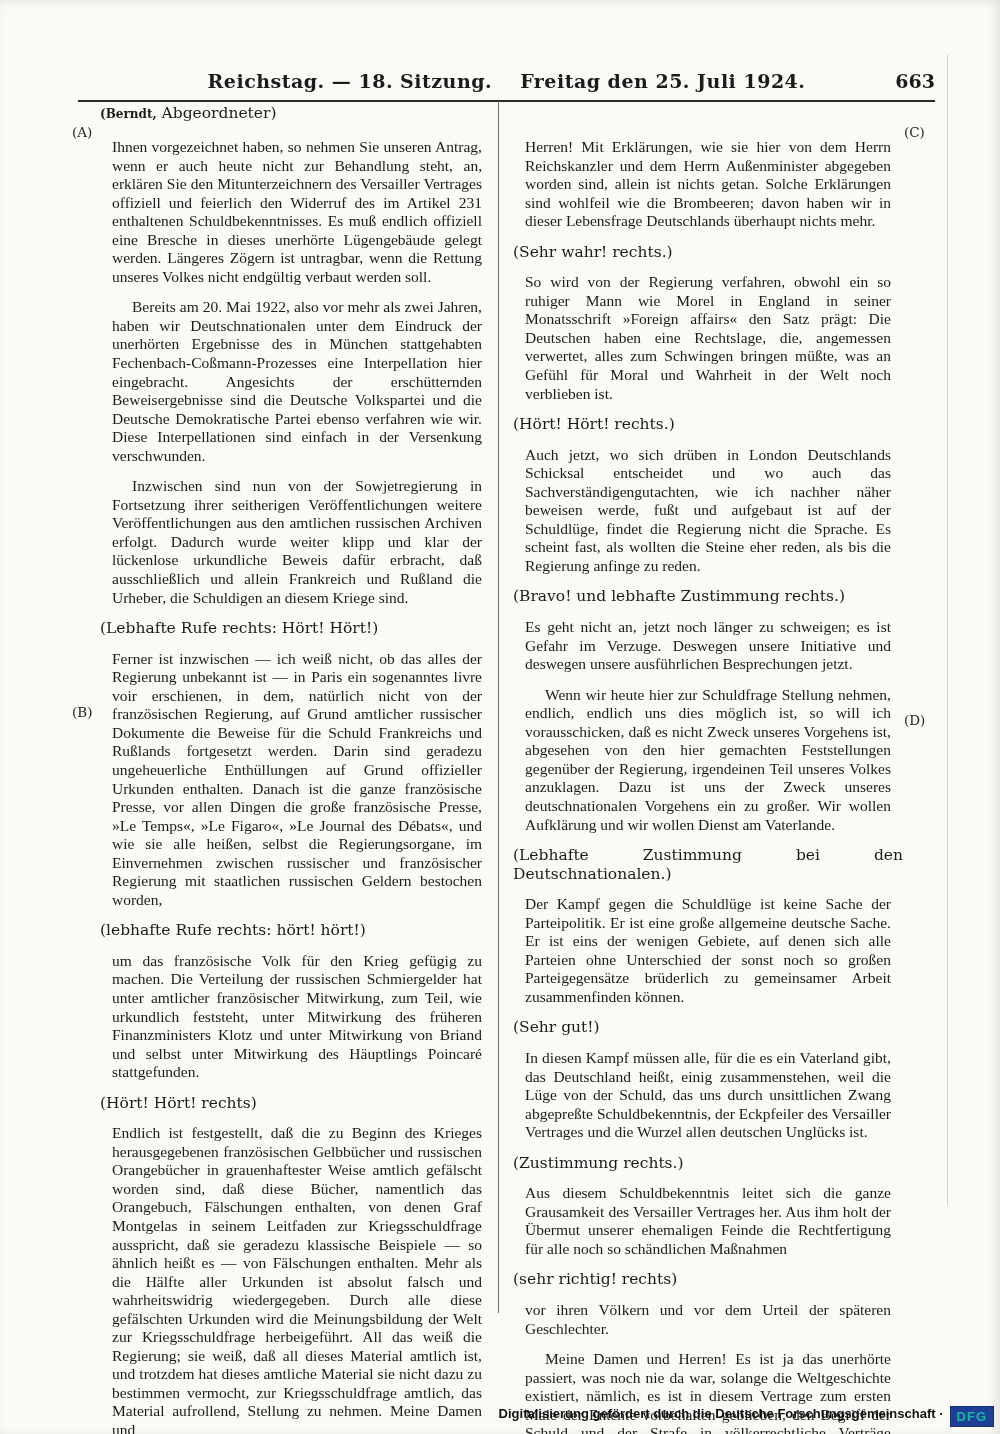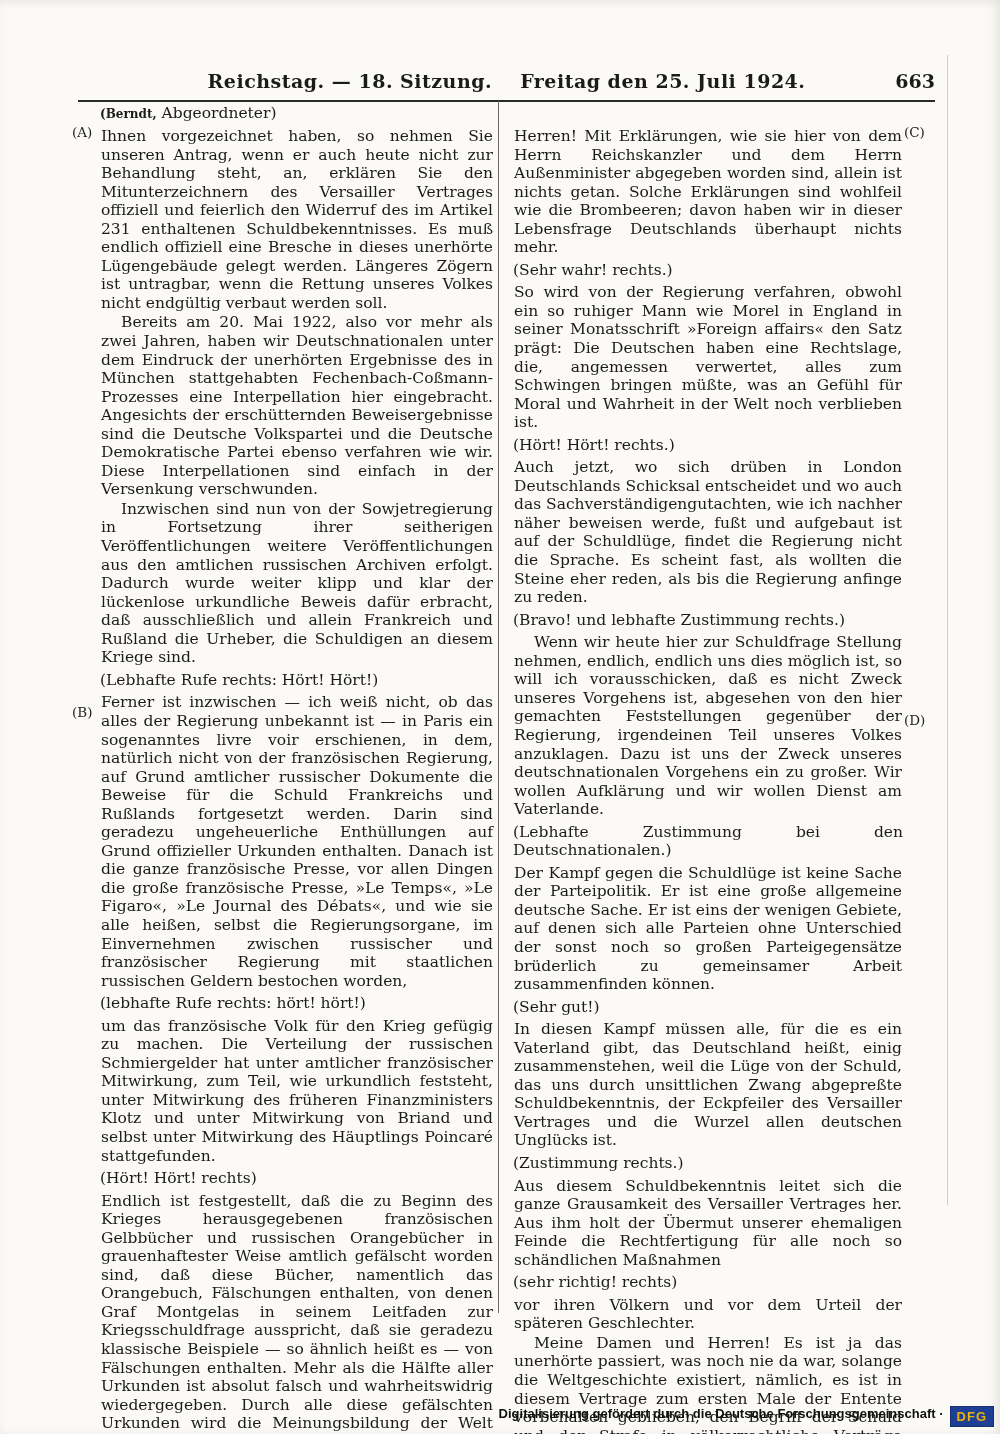--- a/index.html
+++ b/index.html
@@ -40,34 +40,34 @@
   .marker{position:absolute;font-family:"DejaVu Serif","Liberation Serif",serif;font-size:13.5px;color:#222;}
   .marker-a{top:124px;left:72px;}
   .marker-b{top:704px;left:72px;}
   .marker-c{top:124px;left:904px;}
   .marker-d{top:712px;left:904px;}
 
   
   .column{position:absolute;top:126px;font-size:15.5px;line-height:18.55px;text-align:justify;}
   .column-left{left:100px;width:394px;}
   .column-right{left:513px;width:390px;}
-  .para{margin:1px;text-align:justify;hyphens:manual;}
+  .para{margin:12px;text-align:justify;hyphens:manual;font-family:Liberation Serif, serif;}
   .para.indent{text-indent:20px;}
   .stage{margin:4px 0 4px 0;text-indent:0;}
 
   
   .footer-credit{
     position:absolute;right:6px;bottom:7px;
     display:flex;align-items:flex-start;gap:6px;
     font-family:"Liberation Sans","DejaVu Sans",sans-serif;
     font-size:13px;font-weight:bold;color:#111;
   }
   .dfg-logo{
     display:inline-block;
-    background:#1e3f94;color:#eab308;
+    background:#1e3f94;color:#14b8a6;
     font-family:"Liberation Sans","DejaVu Sans",sans-serif;
     font-weight:bold;font-size:13px;letter-spacing:1px;
     padding:2px 6px;line-height:15px;
     border:1px solid #16306f;
   }
 </style>
 </head>
 <body>
 
 <div class="page">
@@ -103,20 +103,21 @@
       <p class="stage">(Hört! Hört! rechts)</p>
       <p class="para">Endlich ist festgestellt, daß die zu Beginn des Krieges herausgegebenen französischen Gelbbücher und russischen Orangebücher in grauenhaftester Weise amtlich gefälscht worden sind, daß diese Bücher, namentlich das Orangebuch, Fälschungen enthalten, von denen Graf Montgelas in seinem Leitfaden zur Kriegsschuldfrage ausspricht, daß sie geradezu klassische Beispiele — so ähnlich heißt es — von Fälschungen enthalten. Mehr als die Hälfte aller Urkunden ist absolut falsch und wahrheitswidrig wiedergegeben. Durch alle diese gefälschten Urkunden wird die Meinungsbildung der Welt zur Kriegsschuldfrage herbeigeführt. All das weiß die Regierung; sie weiß, daß all dieses Material amtlich ist, und trotzdem hat dieses amtliche Material sie nicht dazu zu bestimmen vermocht, zur Kriegsschuldfrage amtlich, das Material aufrollend, Stellung zu nehmen. Meine Damen und</p>
     </div>
   <div class="column column-right">
       <p class="para">Herren! Mit Erklärungen, wie sie hier von dem Herrn Reichskanzler und dem Herrn Außenminister abgegeben worden sind, allein ist nichts getan. Solche Erklärungen sind wohlfeil wie die Brombeeren; davon haben wir in dieser Lebensfrage Deutschlands überhaupt nichts mehr.</p>
       <p class="stage">(Sehr wahr! rechts.)</p>
       <p class="para">So wird von der Regierung verfahren, obwohl ein so ruhiger Mann wie Morel in England in seiner Monatsschrift »Foreign affairs« den Satz prägt: Die Deutschen haben eine Rechtslage, die, angemessen verwertet, alles zum Schwingen bringen müßte, was an Gefühl für Moral und Wahrheit in der Welt noch verblieben ist.</p>
       <p class="stage">(Hört! Hört! rechts.)</p>
       <p class="para">Auch jetzt, wo sich drüben in London Deutschlands Schicksal entscheidet und wo auch das Sachverständigengutachten, wie ich nachher näher beweisen werde, fußt und aufgebaut ist auf der Schuldlüge, findet die Regierung nicht die Sprache. Es scheint fast, als wollten die Steine eher reden, als bis die Regierung anfinge zu reden.</p>
       <p class="stage">(Bravo! und lebhafte Zustimmung rechts.)</p>
+      <p class="para">Es geht nicht an, jetzt noch länger zu schweigen; es ist Gefahr im Verzuge. Deswegen unsere Initiative und deswegen unsere ausführlichen Besprechungen jetzt.</p>
       <p class="para indent">Wenn wir heute hier zur Schuldfrage Stellung nehmen, endlich, endlich uns dies möglich ist, so will ich vorausschicken, daß es nicht Zweck unseres Vorgehens ist, abgesehen von den hier gemachten Feststellungen gegenüber der Regierung, irgendeinen Teil unseres Volkes anzuklagen. Dazu ist uns der Zweck unseres deutschnationalen Vorgehens ein zu großer. Wir wollen Aufklärung und wir wollen Dienst am Vaterlande.</p>
       <p class="stage">(Lebhafte Zustimmung bei den Deutschnationalen.)</p>
       <p class="para">Der Kampf gegen die Schuldlüge ist keine Sache der Parteipolitik. Er ist eine große allgemeine deutsche Sache. Er ist eins der wenigen Gebiete, auf denen sich alle Parteien ohne Unterschied der sonst noch so großen Parteigegensätze brüderlich zu gemeinsamer Arbeit zusammenfinden können.</p>
       <p class="stage">(Sehr gut!)</p>
       <p class="para">In diesen Kampf müssen alle, für die es ein Vaterland gibt, das Deutschland heißt, einig zusammenstehen, weil die Lüge von der Schuld, das uns durch unsittlichen Zwang abgepreßte Schuldbekenntnis, der Eckpfeiler des Versailler Vertrages und die Wurzel allen deutschen Unglücks ist.</p>
       <p class="stage">(Zustimmung rechts.)</p>
       <p class="para">Aus diesem Schuldbekenntnis leitet sich die ganze Grausamkeit des Versailler Vertrages her. Aus ihm holt der Übermut unserer ehemaligen Feinde die Rechtfertigung für alle noch so schändlichen Maßnahmen</p>
       <p class="stage">(sehr richtig! rechts)</p>
       <p class="para">vor ihren Völkern und vor dem Urteil der späteren Geschlechter.</p>
       <p class="para indent">Meine Damen und Herren! Es ist ja das unerhörte passiert, was noch nie da war, solange die Weltgeschichte existiert, nämlich, es ist in diesem Vertrage zum ersten Male der Entente vorbehalten geblieben, den Begriff der Schuld und der Strafe in völkerrechtliche Verträge hineinzubringen, obwohl dieser Begriff, wie gesagt, dem Völkerrecht vollständig unbekannt ist. Durch die Festlegung unserer Schuld soll der grauenhafte Betrug verwischt werden, der von der Entente am deutschen</p>

